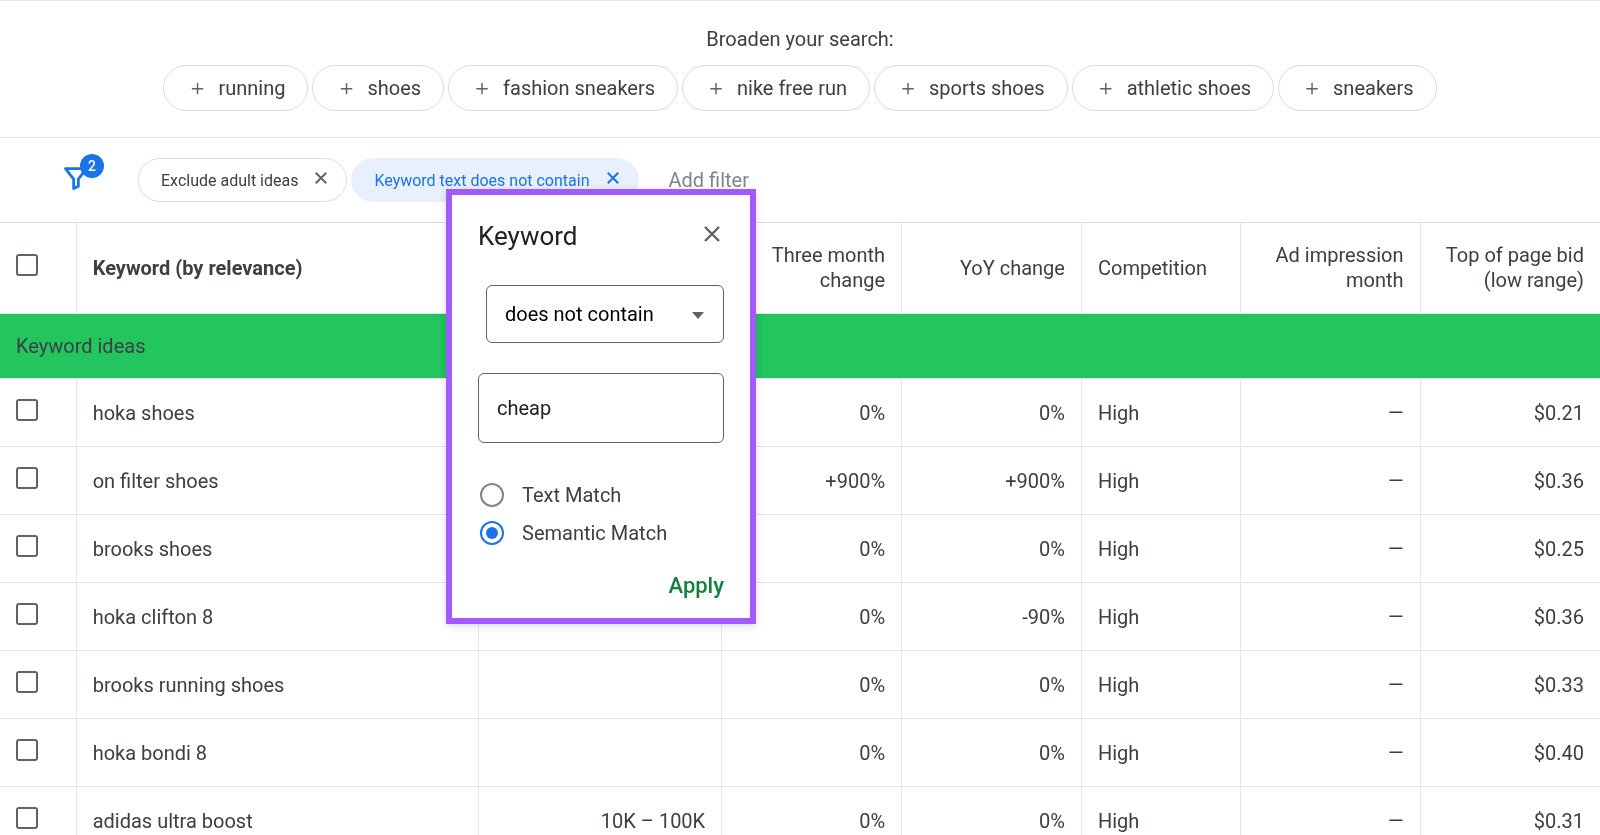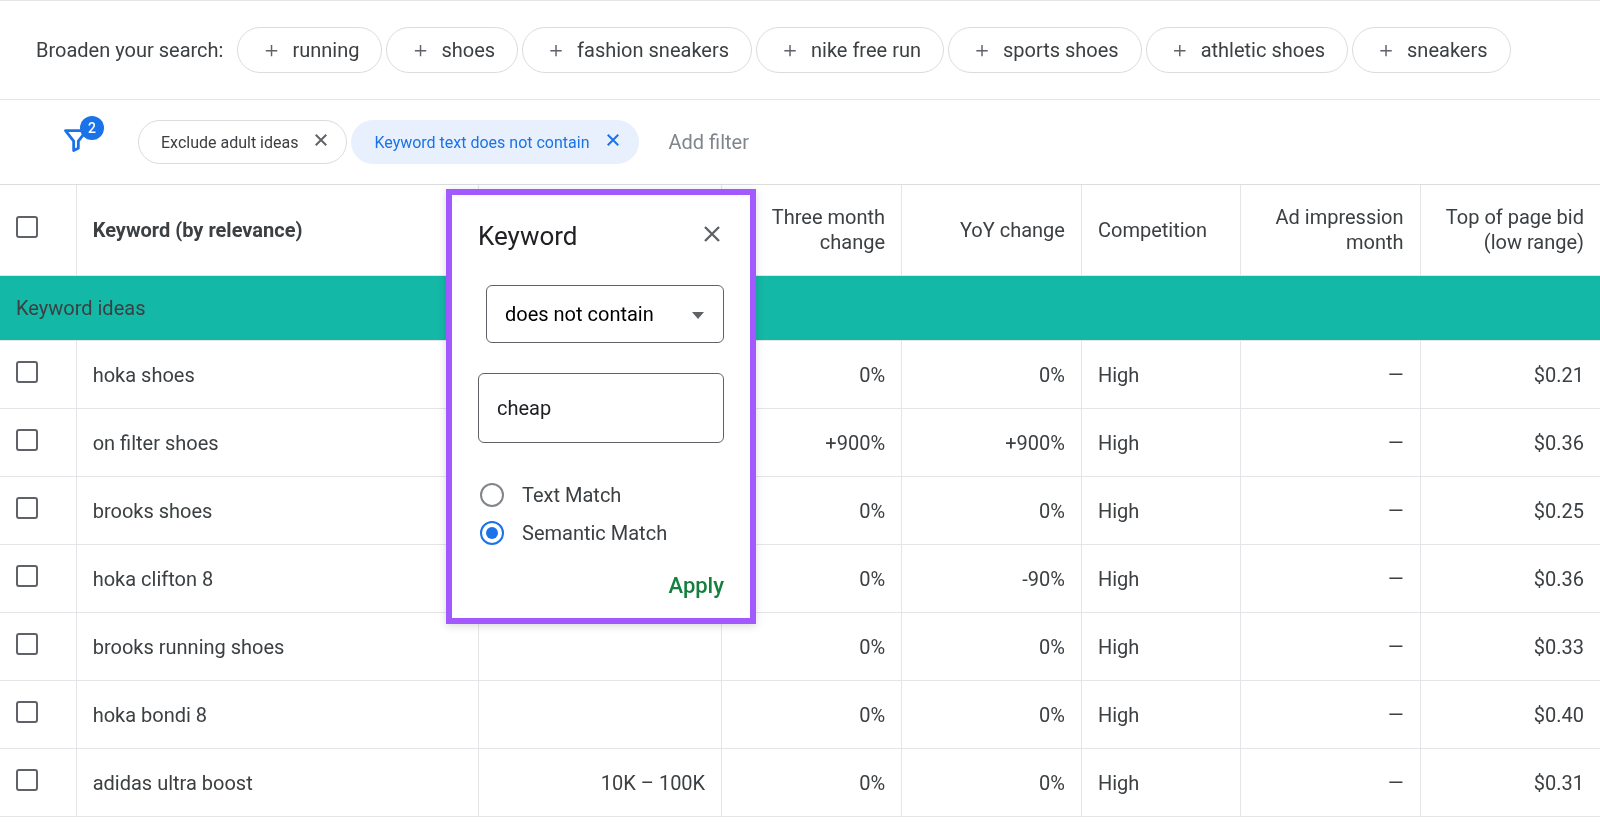--- a/index.html
+++ b/index.html
@@ -12,20 +12,21 @@
   }
 
   
   .broaden-row {
     display: flex;
     align-items: center;
     gap: 14px;
     padding: 26px 36px;
     border-top: 1px solid #e3e5e8;
     border-bottom: 1px solid #e3e5e8;
+    flex-direction: column;
   }
   .broaden-label {
     color: #3c4043;
     font-size: 20px;
     white-space: nowrap;
   }
   .pill {
     display: inline-flex;
     align-items: center;
     gap: 10px;
@@ -128,21 +129,21 @@
     background: #fff;
     height: 82px;
     line-height: 1.25;
   }
   th.left, td.left { text-align: left; }
   th.kw-head { font-weight: 700; }
   td.num { text-align: right; }
   td.comp-cell { text-align: left; }
 
   tr.section td {
-    background: #14b8a6;
+    background: #22c55e;
     font-weight: 400;
     color: #3c4043;
     border-right: none;
   }
 
   .cb {
     width: 22px;
     height: 22px;
     border: 2.5px solid #5f6368;
     border-radius: 3px;

